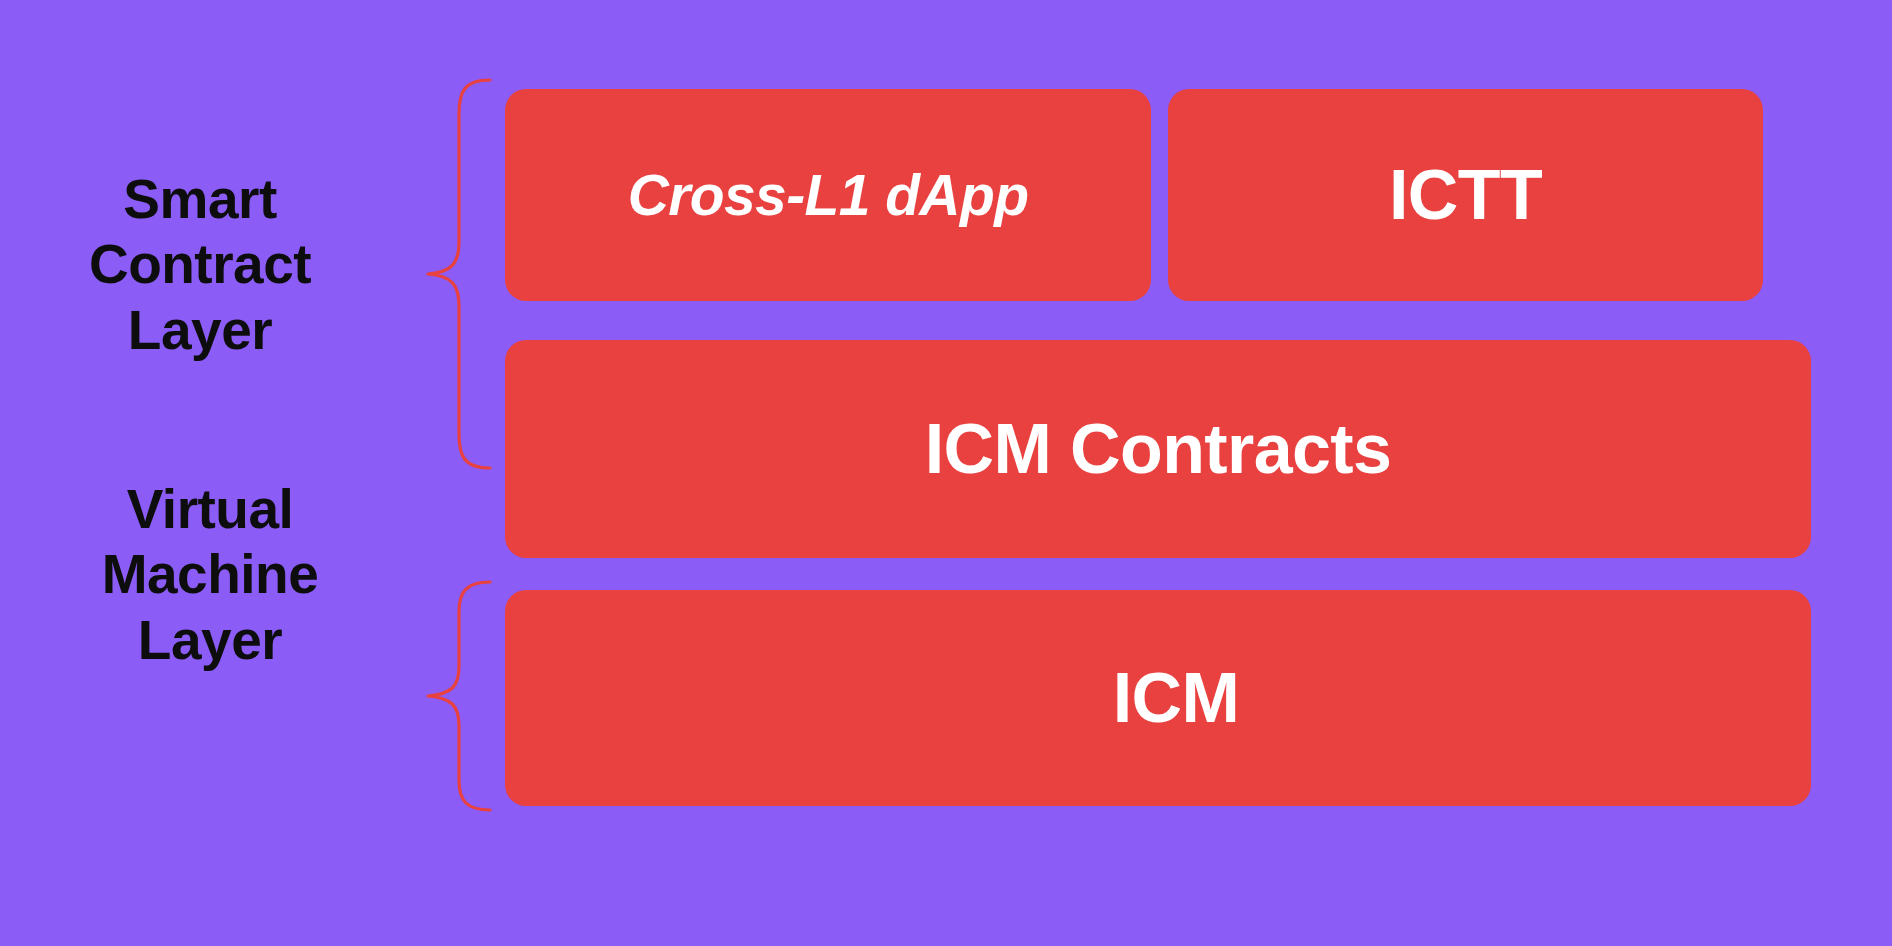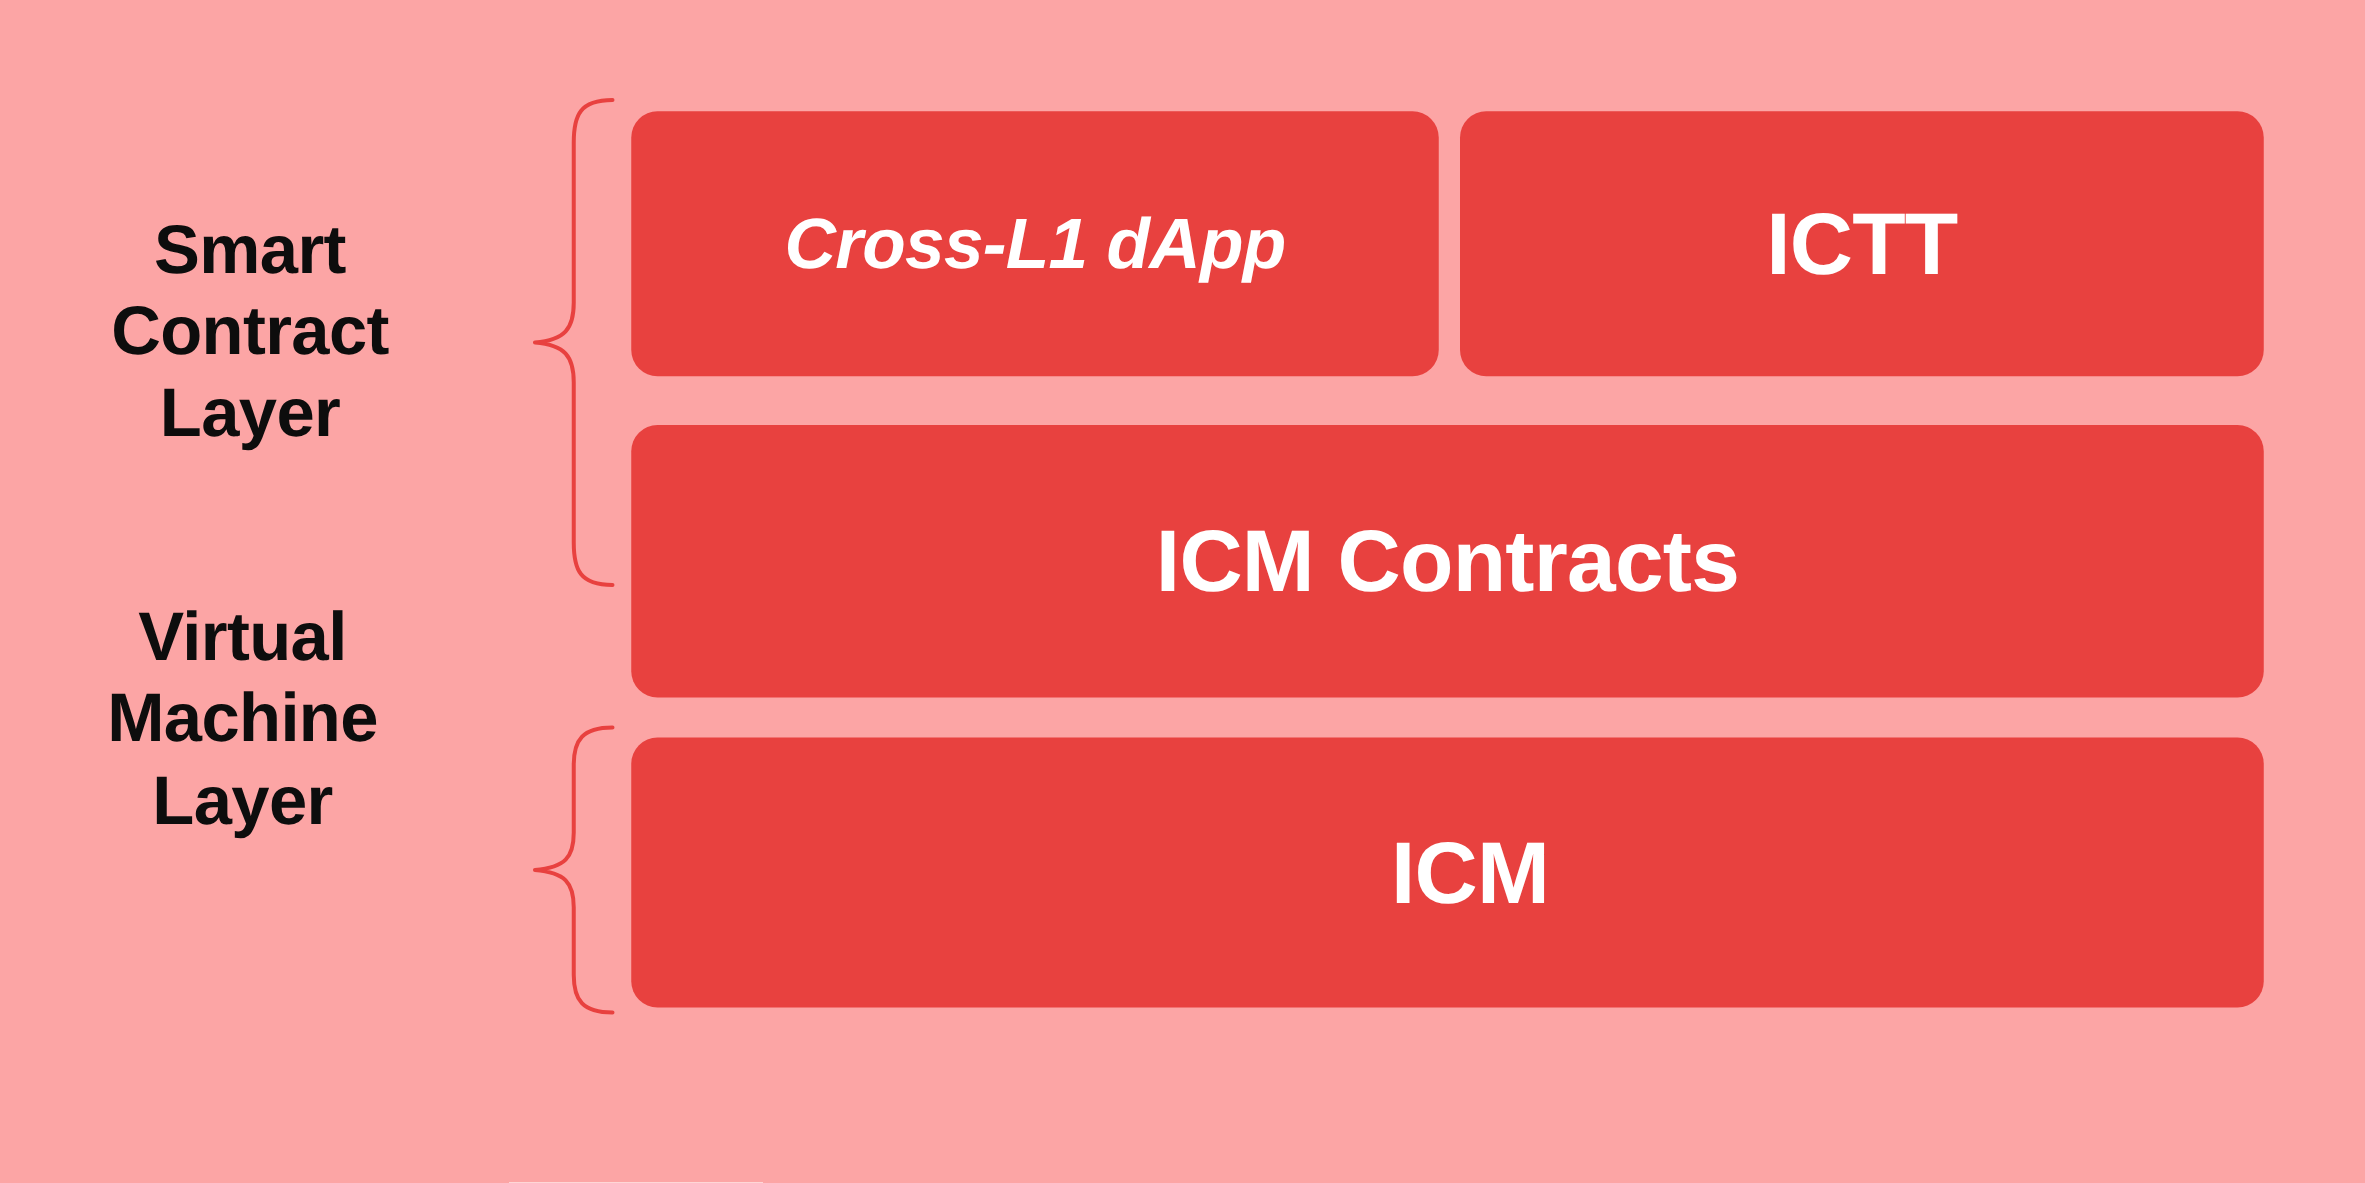--- a/index.html
+++ b/index.html
@@ -9,21 +9,21 @@
     background: #ffffff;
   }
   body {
     font-family: "Liberation Sans", sans-serif;
     -webkit-font-smoothing: antialiased;
   }
   #canvas {
     position: relative;
     width: 1892px;
     height: 946px;
-    background: #fca5a5;
+    background: #8b5cf6;
     overflow: hidden;
   }
 
   
   .layer-label {
     position: absolute;
     text-align: center;
     font-weight: bold;
     color: #0d0d0d;
     font-size: 55px;
@@ -34,21 +34,21 @@
     align-items: center;
     justify-content: center;
   }
   #label-smart-contract {
     left: 55px;
     top: 150px;
     width: 290px;
     height: 230px;
   }
   #label-virtual-machine {
-    left: 49px;
+    left: 65px;
     top: 460px;
     width: 290px;
     height: 230px;
   }
 
   
   .brace {
     position: absolute;
     overflow: visible;
   }
@@ -87,21 +87,21 @@
   #box-cross-l1-dapp {
     left: 505px;
     top: 89px;
     width: 646px;
     height: 212px;
     font-size: 57px;
   }
   #box-ictt {
     left: 1168px;
     top: 89px;
-    width: 643px;
+    width: 595px;
     height: 212px;
     font-size: 70px;
   }
   #box-icm-contracts {
     left: 505px;
     top: 340px;
     width: 1306px;
     height: 218px;
     font-size: 70px;
   }

